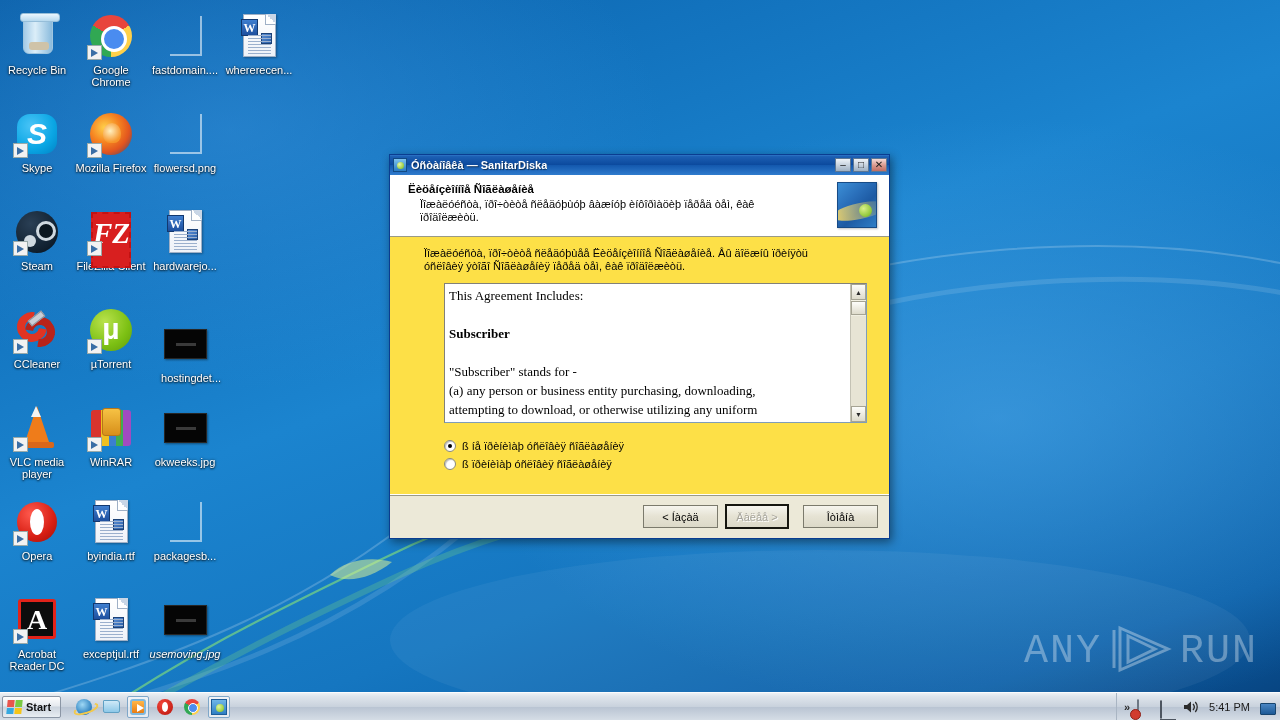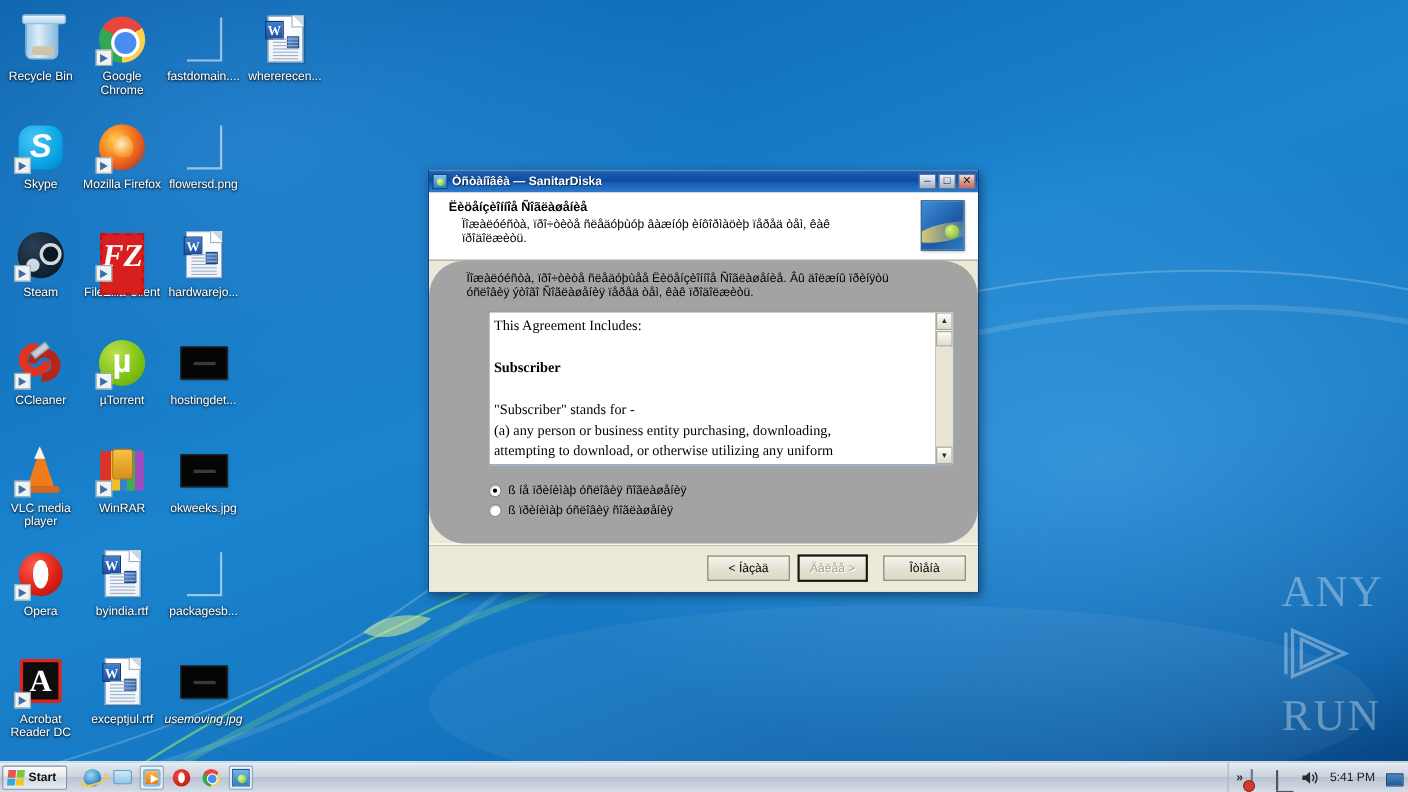--- a/index.html
+++ b/index.html
@@ -373,26 +373,25 @@
   }
   .spk-ico { position: relative; top: 1px; }
   .monitor-ico {
     width: 16px; height: 12px; background: linear-gradient(180deg,#4a86c4,#1d5a97);
     border: 1px solid #17456f; border-radius: 1px; position: relative; top:2px;
   }
 
   
   #watermark {
     position: absolute; right: 22px; bottom: 46px;
-    display: flex; align-items: flex-start; gap: 8px;
+    display: flex; align-items: flex-end; gap: 8px;
     color: rgba(255,255,255,0.34);
     font-size: 40px; letter-spacing: 2px;
-    font-family: Liberation Serif, serif;
+    font-family: Liberation Mono, monospace;
     user-select: none;
-    flex-direction: column;
   }
 
   
   #installer {
     position: absolute; left: 389px; top: 154px;
     width: 501px; height: 385px;
     background: #ece9d8;
     border: 1px solid #0a3d91;
     box-shadow: 2px 3px 9px rgba(0,0,0,0.45);
     display: flex; flex-direction: column;
@@ -457,24 +456,23 @@
     background: linear-gradient(90deg, rgba(255,220,100,0.9), rgba(255,255,255,0.0));
     transform: rotate(-12deg); border-radius: 50%;
   }
   #header-box-art::after {
     content:""; position:absolute; right:4px; bottom:10px; width:13px;height:13px;border-radius:50%;
     background: radial-gradient(circle at 35% 35%, #d9f08a, #6bb312);
   }
 
   #body-panel {
     flex: 1;
-    background: #a3a3a3;
+    background: #fde047;
     padding: 10px 12px 0 12px;
     position: relative;
-    border-radius: 32px;
   }
   #intro-text {
     font-size: 11px; color: #000; line-height: 13px;
     padding: 0 4px 0 22px;
     margin-bottom: 10px;
   }
   #license-box {
     margin: 0 10px 0 42px;
     height: 140px;
     background: #fff;
@@ -684,21 +682,21 @@
     </div>
 
     <div class="icon-cell" style="left:74px; top:302px;">
       <div class="icon-art">
         <div class="ut">µ</div>
           <div class="shortcut-arrow"></div>
       </div>
       <span class="icon-label">µTorrent</span>
     </div>
 
-    <div class="icon-cell" style="left:148px;top:302px;">
+    <div class="icon-cell" style="left:148px;top:316px;text-align:right;">
       <div class="icon-art">
           <div class="blackthumb">
             <i></i>
           </div>
         </div>
       <span class="icon-label">hostingdet...</span>
     </div>
 
     <div class="icon-cell" style="left:0px;  top:400px;">
       <div class="icon-art">

